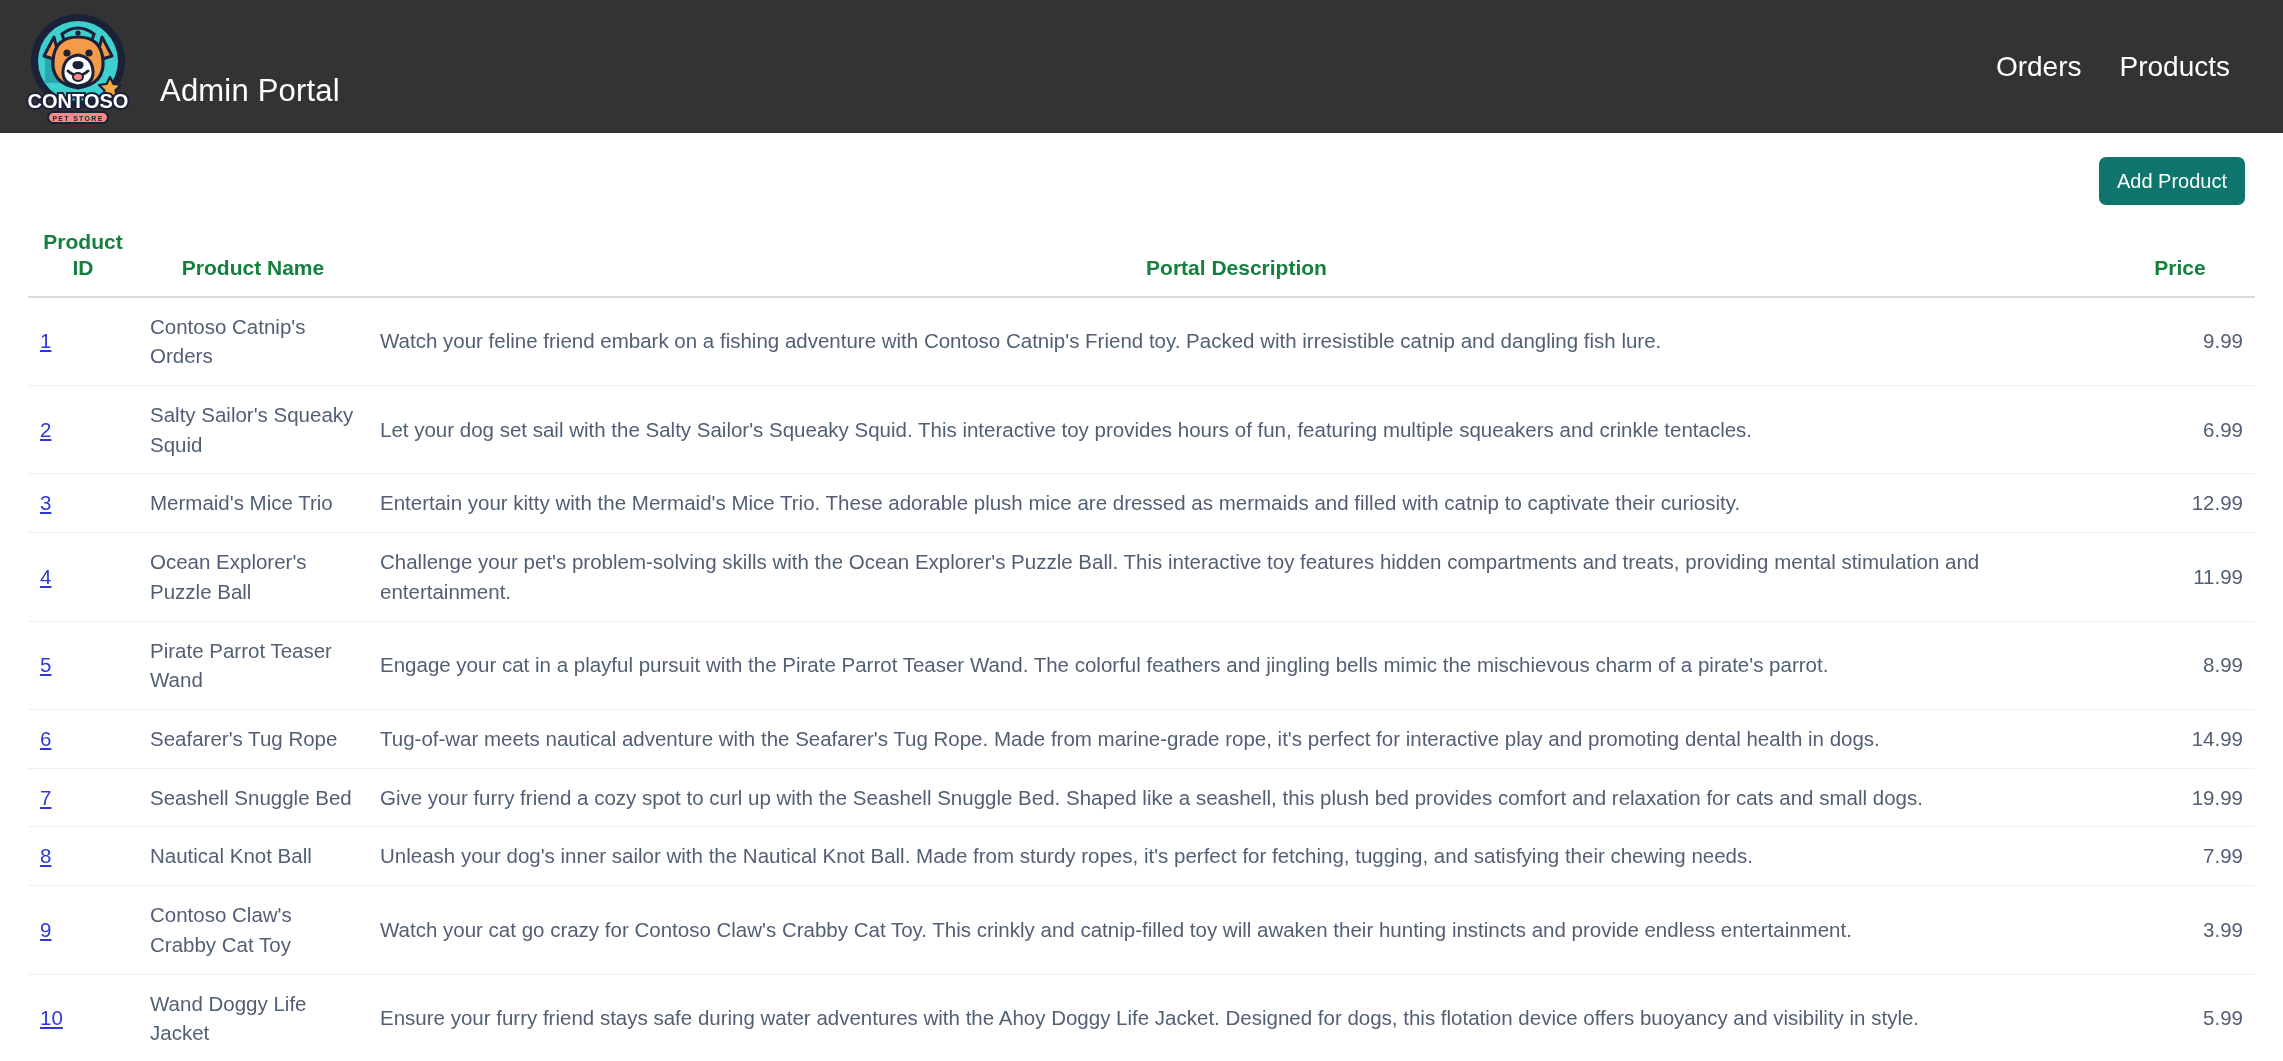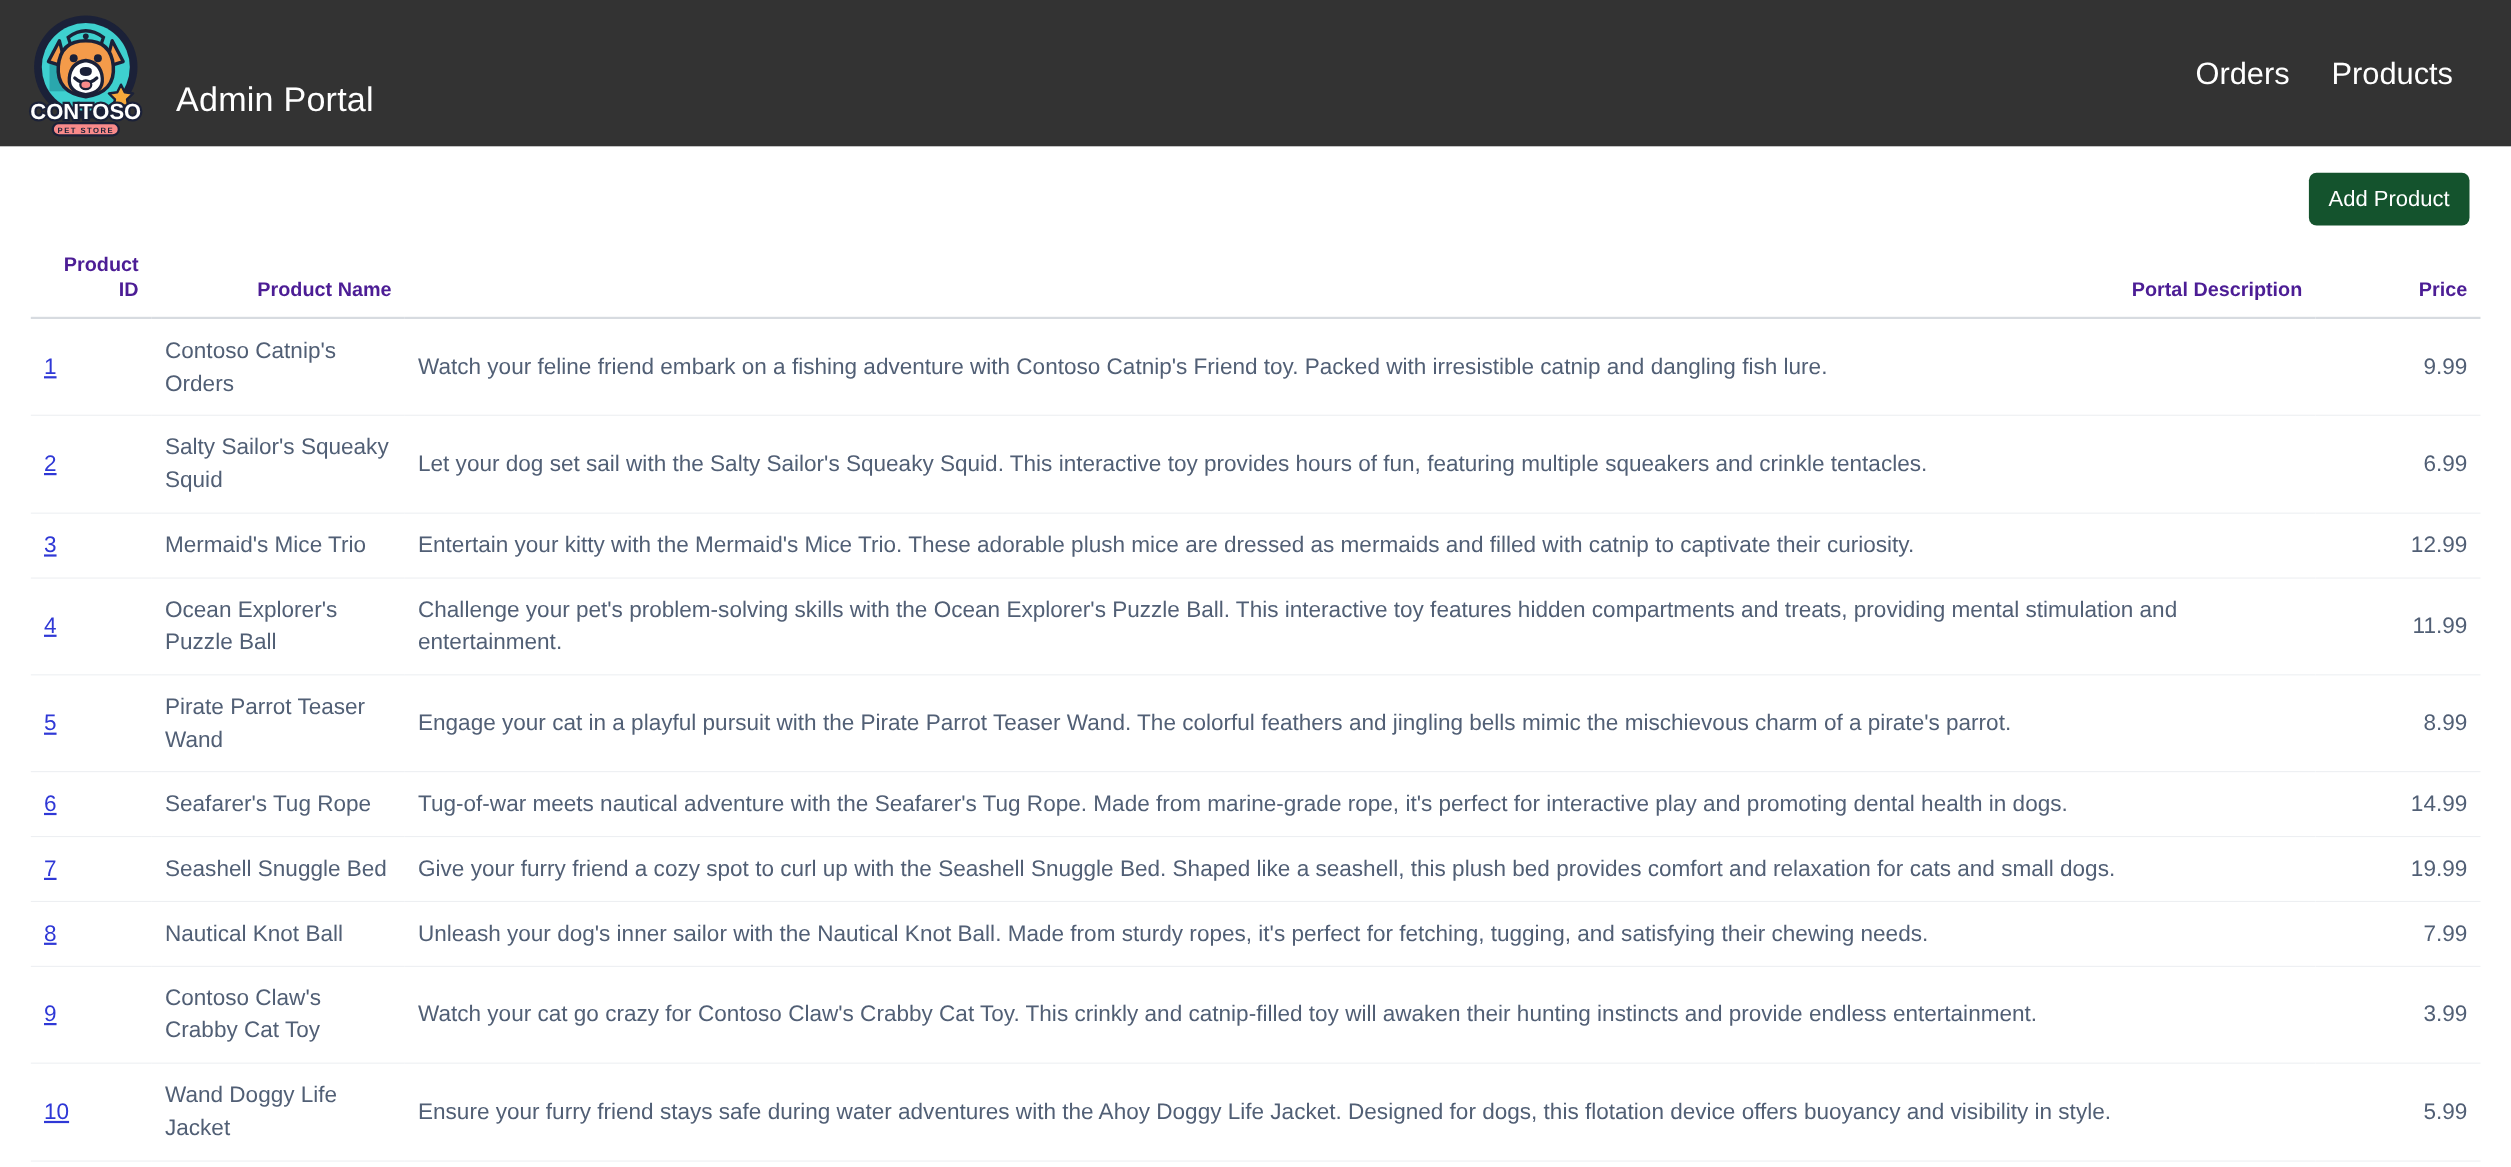--- a/index.html
+++ b/index.html
@@ -83,25 +83,25 @@
   }
 
   
   table.products {
     width: 100%;
     border-collapse: collapse;
     margin-top: 14px;
     table-layout: fixed;
   }
   table.products thead th {
-    text-align: right;
+    text-align: center;
     vertical-align: bottom;
-    font-size: 18px;
+    font-size: 21px;
     font-weight: bold;
-    color: #4c1d95;
+    color: #15803d;
     padding: 10px 12px 14px 12px;
     border-bottom: 2px solid #d7dbe0;
     line-height: 1.25;
   }
   th.col-id    { width: 110px; }
   th.col-name  { width: 230px; }
   th.col-desc  { width: auto; }
   th.col-price { width: 150px; text-align: right; padding-right: 18px; }
 
   table.products tbody td {
@@ -172,21 +172,21 @@
 
   <nav class="nav-links">
     <a class="nav-link">Orders</a>
     <a class="nav-link">Products</a>
   </nav>
 </div>
 
 <div class="content">
 
   <div class="action-row">
-    <button class="btn-primary" style="background: #14532d;">Add Product</button>
+    <button class="btn-primary" style="background: #0f766e;">Add Product</button>
   </div>
 
   <table class="products">
     <thead>
       <tr>
         <th class="col-id">Product ID</th>
         <th class="col-name">Product Name</th>
         <th class="col-desc">Portal Description</th>
         <th class="col-price">Price</th>
       </tr>

